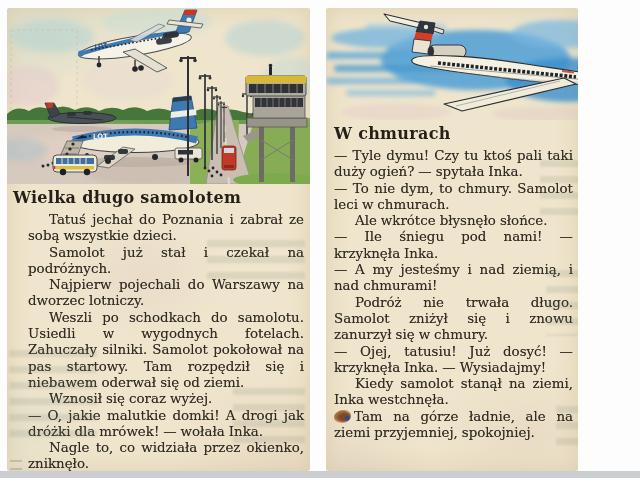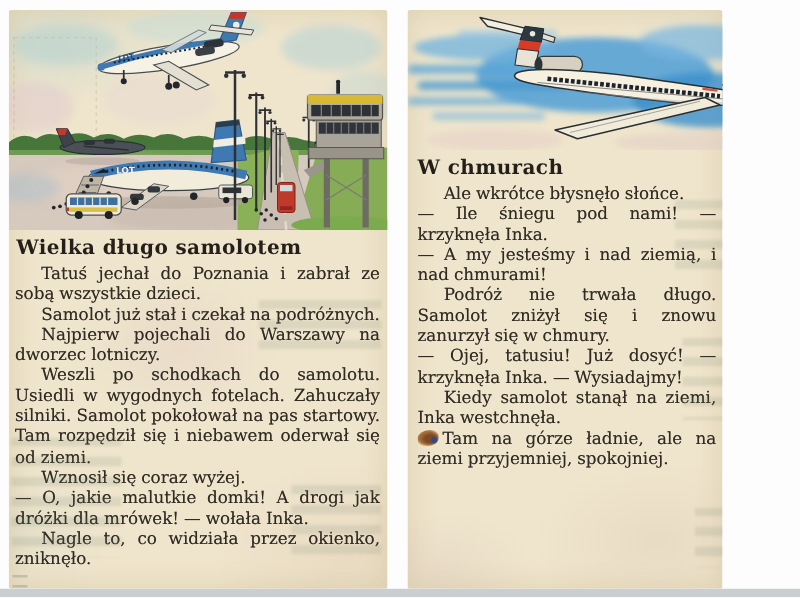--- a/index.html
+++ b/index.html
@@ -14,21 +14,21 @@
        radial-gradient(ellipse 150px 110px at 90% 95%, rgba(215,190,165,.25), transparent 72%),
        radial-gradient(ellipse 100px 80px at 5% 90%, rgba(185,200,190,.18), transparent 70%);}
   .page.right{left:326px;width:252px;
      background-image:
        radial-gradient(ellipse 120px 80px at 92% 10%, rgba(200,215,220,.28), transparent 70%),
        radial-gradient(ellipse 140px 90px at 80% 92%, rgba(210,185,170,.22), transparent 72%),
        radial-gradient(ellipse 110px 70px at 10% 97%, rgba(205,180,175,.20), transparent 70%);}
   .illus{display:block;}
   h2.title{margin:4px 0 5px 6px;font-size:16px;font-weight:bold;color:#241f19;letter-spacing:.3px;}
   .page.right h2.title{margin-left:8px;}
-  .text{padding:0 6px 0 5px;color:#2f2a23;font-size:13.4px;line-height:16.3px;
+  .text{padding:0 6px 0 21px;color:#2f2a23;font-size:13.4px;line-height:16.3px;
         text-align:justify;word-spacing:-0.3px;text-shadow:0 0 .5px rgba(47,42,35,.5);}
   .page.right .text{padding:0 5px 0 8px;}
   .text p{margin:0;}
   .text p.indent{text-indent:21px;}
   .smudge{display:inline-block;width:17px;height:13px;vertical-align:-2px;margin-right:3px;
      border-radius:60% 40% 55% 45%;
      background:
        radial-gradient(circle at 78% 62%, #2e4a8c 0 1.8px, rgba(0,0,0,0) 3px),
        radial-gradient(ellipse at 62% 55%, #7a4a26 0 30%, rgba(0,0,0,0) 62%),
        radial-gradient(ellipse at 40% 42%, #a8713d 0 42%, #cf9f66 62%, rgba(0,0,0,0) 78%);
@@ -290,20 +290,22 @@
         <path d="M104,58 L262,72" stroke="#565c61" stroke-width=".8" opacity=".7" fill="none"></path>
         <path d="M262,69 L278,71.5 L284,73 L265,72.5 Z" fill="#1d242b"></path>
         <path d="M236,63 L248,64.5" stroke="#c43a28" stroke-width="2" opacity=".85" fill="none"></path>
         <path d="M250,76 L136,103 L118,96 L238,70 Z" fill="#f1ebd9" stroke="#2b2f33" stroke-width="1.2"></path>
         <path d="M234,73 L130,98" stroke="#8e958f" stroke-width=".8" opacity=".8" fill="none"></path>
       </g>
     </svg>
 
     <h2 class="title">W chmurach</h2>
     <div class="text">
+        <p>— Tyle dymu! Czy tu ktoś pali taki duży ogień? — spytała Inka.</p>
+        <p>— To nie dym, to chmury. Samolot leci w chmurach.</p>
         <p class="indent">Ale wkrótce błysnęło słońce.</p>
         <p>— Ile śniegu pod nami! — krzyknęła Inka.</p>
         <p>— A my jesteśmy i nad ziemią, i nad chmurami!</p>
         <p class="indent">Podróż nie trwała długo. Samolot zniżył się i znowu zanurzył się w chmury.</p>
         <p>— Ojej, tatusiu! Już dosyć! — krzyknęła Inka. — Wysiadajmy!</p>
         <p class="indent">Kiedy samolot stanął na ziemi, Inka westchnęła.</p>
         <p><span class="smudge"></span>Tam na górze ładnie, ale na ziemi przyjemniej, spokojniej.</p>
       </div>
 
     <div class="ghost" style="left:214px;top:152px;width:92px;height:56px;"></div>

